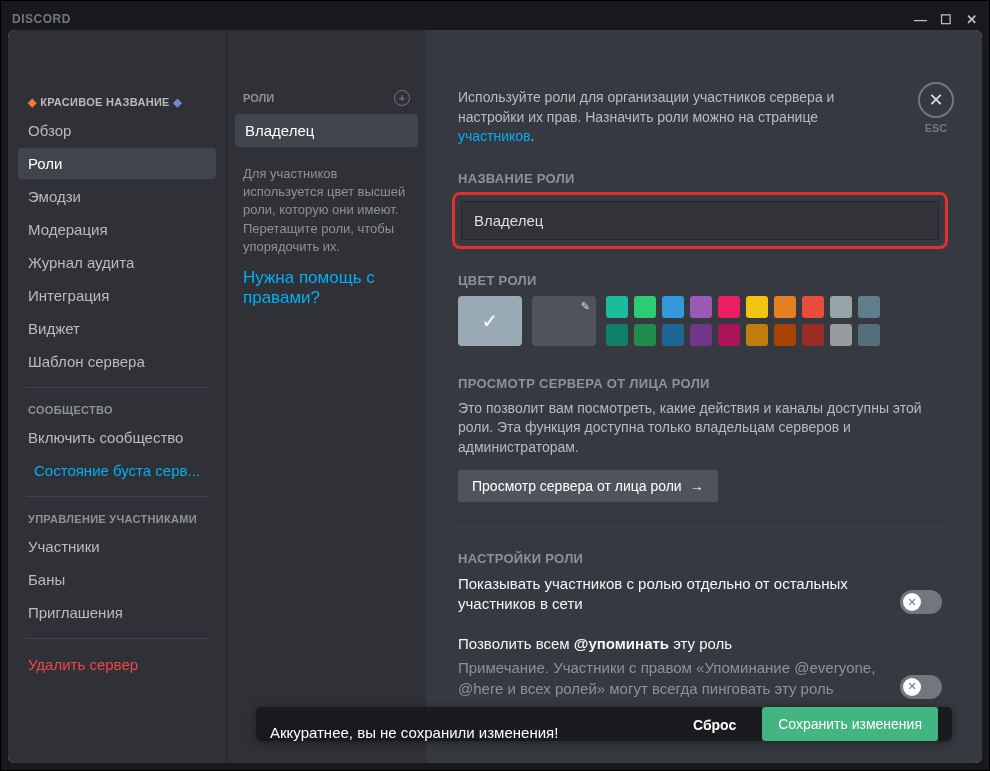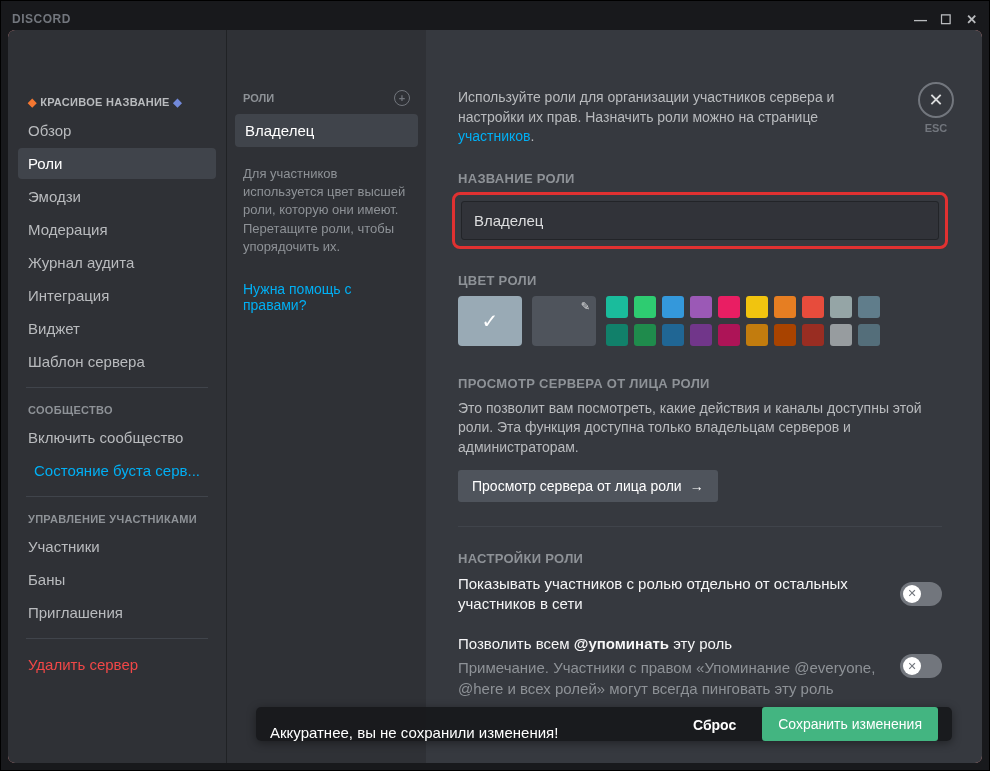--- a/index.html
+++ b/index.html
@@ -104,24 +104,23 @@
   }
   .role-item.selected { background: #40444b; color: #fff; }
   .roles-note {
     color: #8e9297;
     font-size: 13px;
     line-height: 1.4;
     padding: 16px 8px 8px 8px;
   }
   .roles-help {
     color: #00aff4;
-    font-size: 14px;
+    font-size: 17px;
     padding: 4px 8px;
     cursor: pointer;
-    margin-top: 13px;
   }
 
   
   .main {
     flex: 1;
     background: #36393f;
     padding: 58px 40px 40px 32px;
     overflow-y: hidden;
     position: relative;
   }
@@ -206,21 +205,21 @@
     font-size: 14px;
     cursor: pointer;
     display: inline-flex; align-items: center; gap: 8px;
   }
   .btn-secondary .arrow { font-size: 14px; }
 
   .hr { height: 1px; background: #40444b; margin: 24px 0; }
 
   .setting-row {
     display: flex;
-    align-items: center;
+    align-items: flex-end;
     justify-content: space-between;
     gap: 8px;
     margin-bottom: 14px;
   }
   .setting-row .label { color: #f6f6f7; font-size: 15px; font-weight: 500; flex:1; line-height: 1.35;}
   .setting-row .note { color: #8e9297; font-size: 15px; line-height: 1.35; margin-top: 4px;}
   .toggle {
     width: 42px; height: 24px; background: #72767d;
     border-radius: 12px; position: relative; flex-shrink: 0;
     cursor: pointer;

